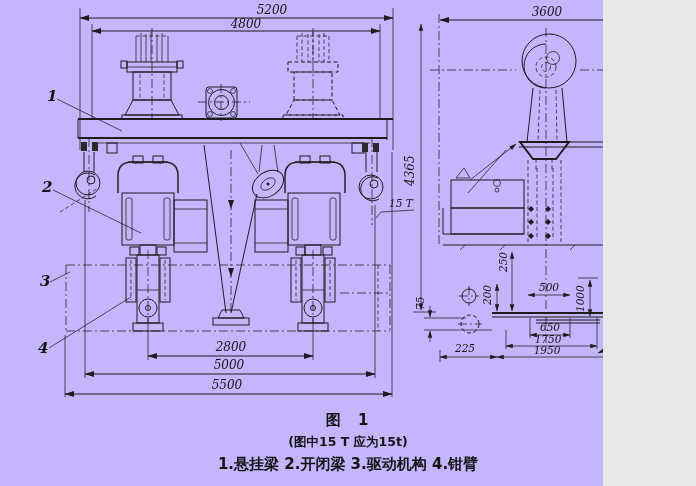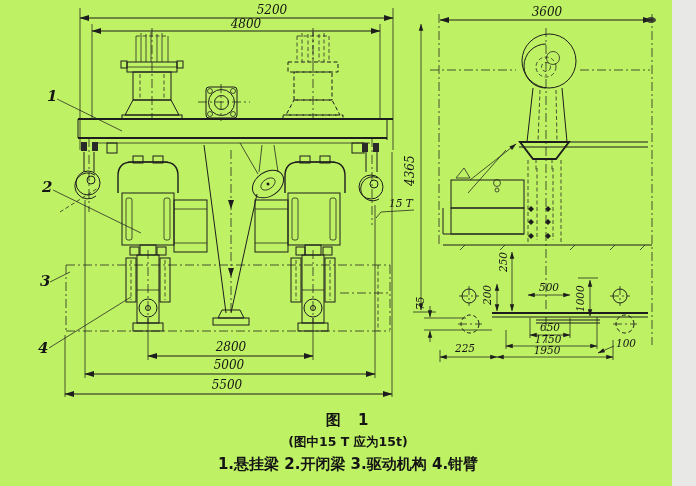--- a/index.html
+++ b/index.html
@@ -1,16 +1,16 @@
 <!DOCTYPE html>
 <html><head>
 <meta charset="utf-8">
 <style>
   html,body{margin:0;padding:0;background:#e8e8e6;}
-  #page{position:relative;width:672px;height:486px;background:#bef264;overflow:hidden;
+  #page{position:relative;width:603px;height:486px;background:#c4b5fd;overflow:hidden;
         font-family:"DejaVu Serif", serif;}
   svg{position:absolute;left:0;top:0;}
   .s   {stroke:#1d1d1d;fill:none;stroke-width:1;}
   .t   {stroke-width:.75;}
   .s15 {stroke-width:1.4;}
   .s2  {stroke-width:1.9;}
   .sd  {stroke-dasharray:4 2.5;}
   .sdd {stroke-dasharray:9 3 2 3;}
   .sf  {fill:#1d1d1d;stroke:none;}
   .dkf {fill:#2a2a2a;stroke:none;}

